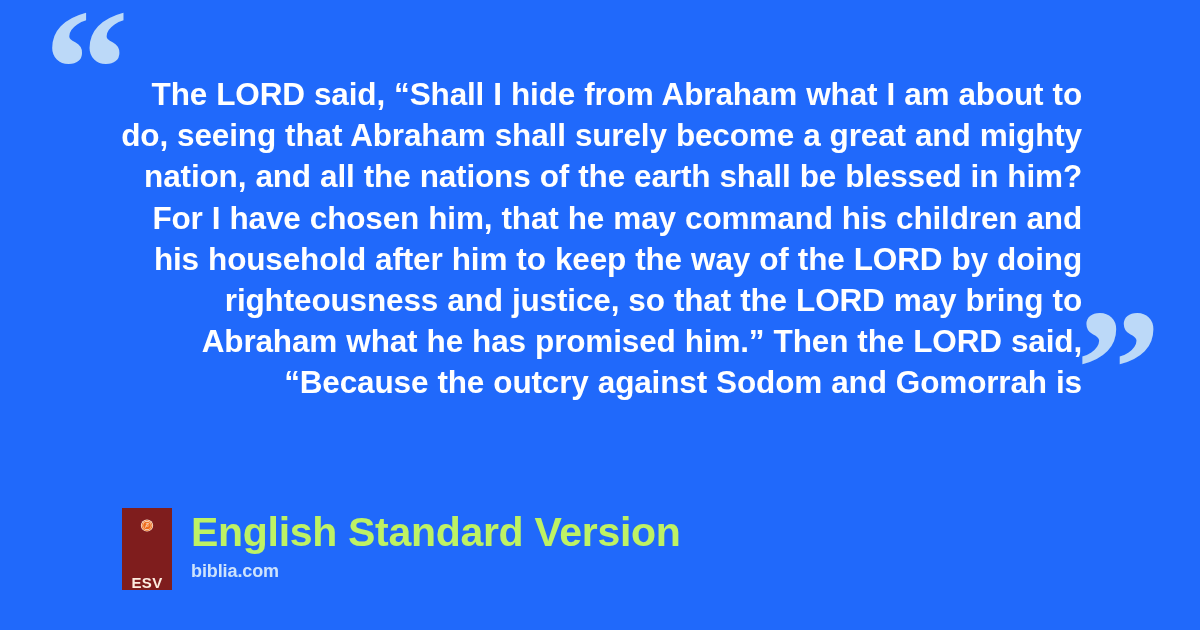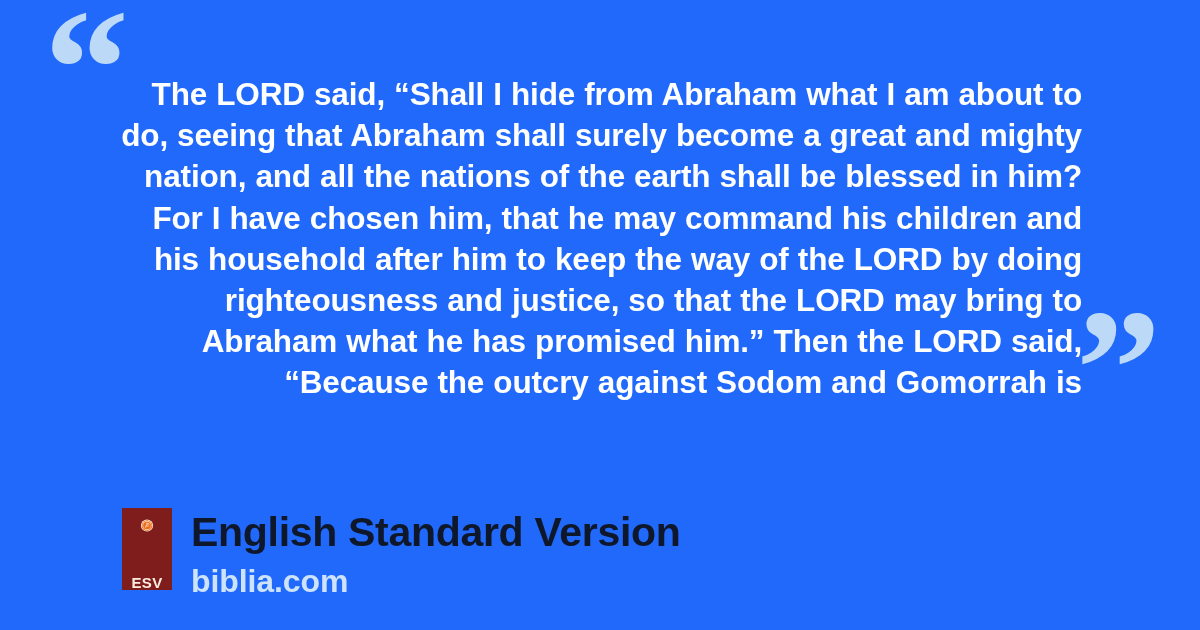--- a/index.html
+++ b/index.html
@@ -95,34 +95,34 @@
   }
 
   #attribution-text {
     margin-left: 19px;
     display: flex;
     flex-direction: column;
     justify-content: flex-start;
     padding-top: 1px;
   }
   #version-name {
-    color: #0f172a;
+    color: #bef264;
     font-size: 41px;
     font-weight: 700;
     line-height: 47px;
     letter-spacing: -0.3px;
     white-space: nowrap;
   }
   #site-url {
     color: #cde3fc;
-    font-size: 32px;
+    font-size: 18px;
     font-weight: 700;
     line-height: 27px;
     letter-spacing: -0.1px;
-    margin-top: 12px;
+    margin-top: 2px;
     white-space: nowrap;
   }
 </style>
 </head>
 <body>
 
 <div id="card">
 
   <div class="quote-mark" id="quote-open">“</div>
 

